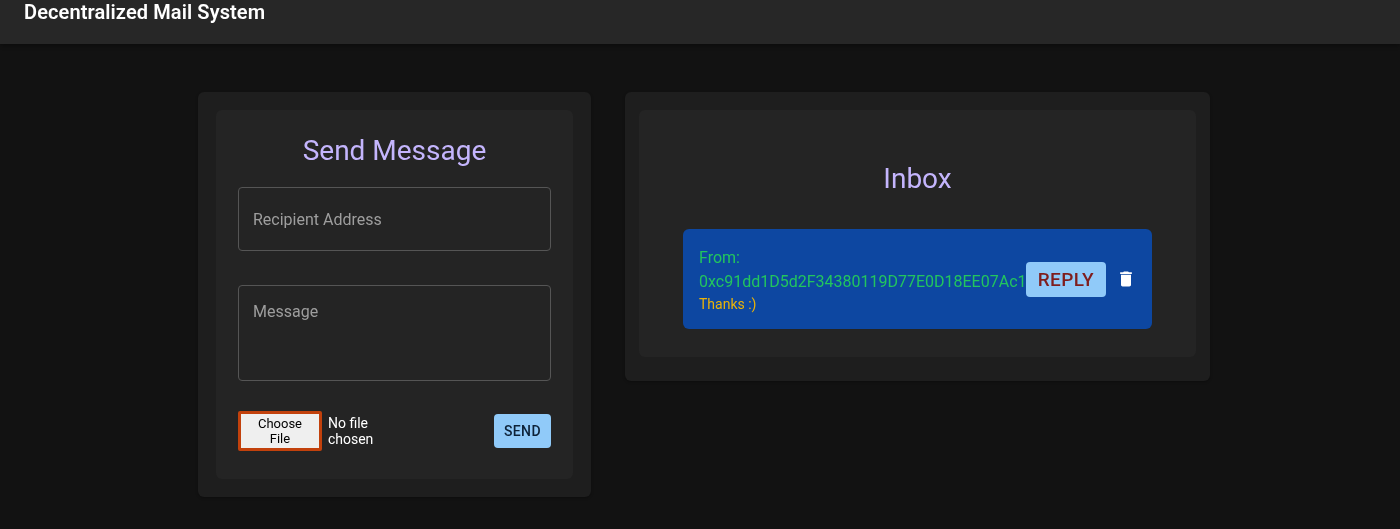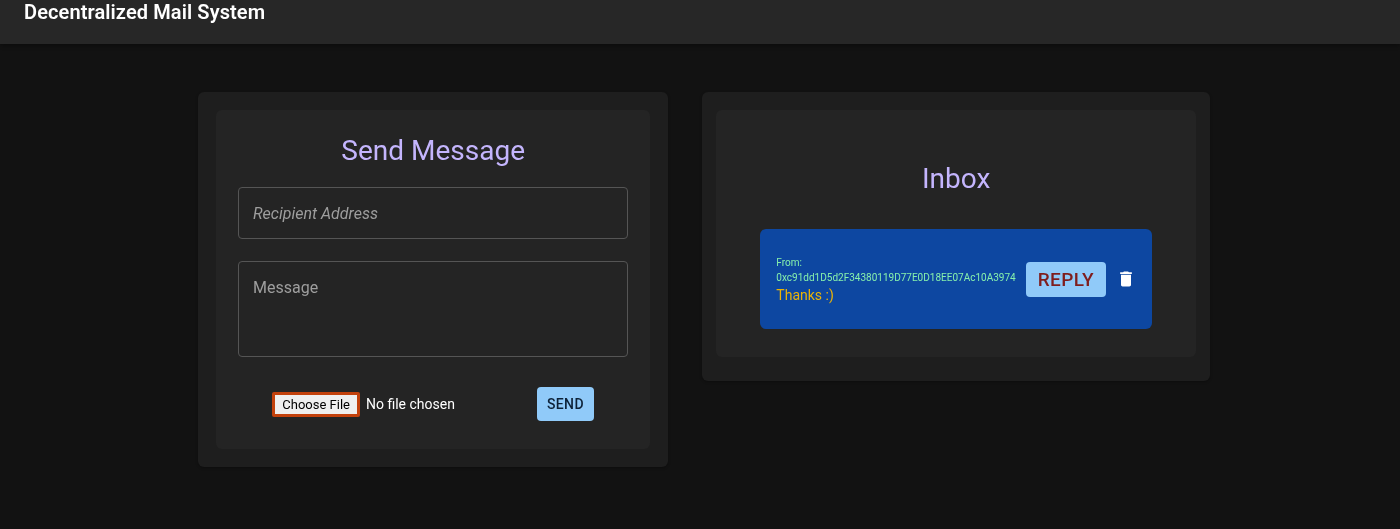--- a/index.html
+++ b/index.html
@@ -56,21 +56,21 @@
       background: transparent;
       border: 1px solid #555;
       border-radius: 4px;
       color: #fff;
       font-size: 16px;
       padding: 16px 14px;
       outline: none;
       font-family: inherit;
     }
     .field::placeholder { color: #9e9e9e; }
-    .field-recipient { height: 52px; margin-bottom: 22px; font-style: italic; }
+    .field-recipient { height: 64px; margin-bottom: 34px; }
     .field-message { height: 96px; resize: none; margin-bottom: 26px; }
     .actions-row {
       display: flex;
       align-items: center;
       justify-content: center;
       gap: 82px;
     }
     .file-picker {
       display: inline-flex;
       align-items: center;
@@ -105,22 +105,22 @@
       border-radius: 6px;
       padding: 14px 16px 14px 16px;
       display: flex;
       align-items: center;
       justify-content: space-between;
       gap: 10px;
       min-height: 100px;
     }
     .msg-text { flex: 1; min-width: 0; }
     .msg-from {
-      font-size: 10px;
-      color: #86efac;
+      font-size: 16px;
+      color: #22c55e;
       line-height: 1.5;
       white-space: nowrap;
       overflow: visible;
     }
     .msg-body {
       font-size: 14px;
       color: #eab308;
       margin-top: 2px;
     }
     .msg-actions {

